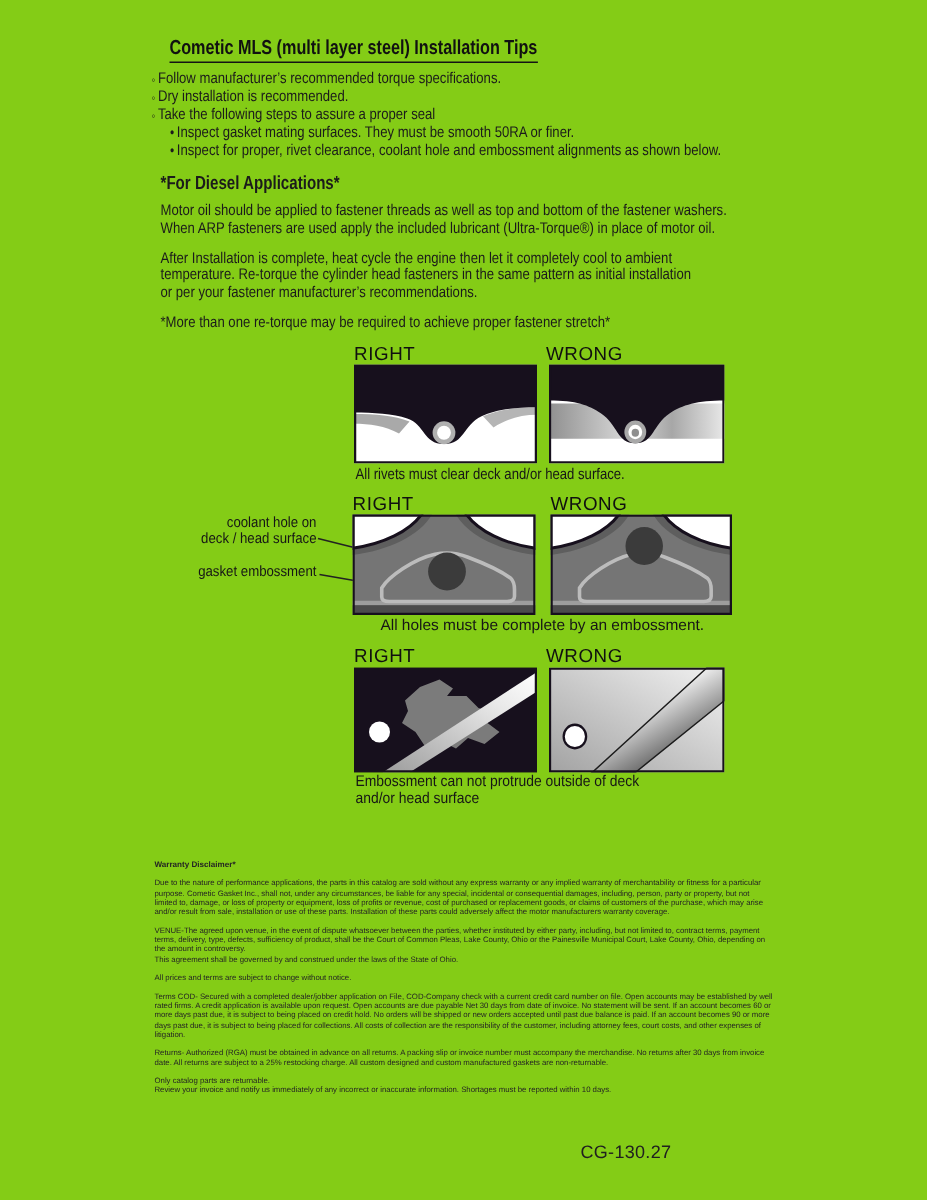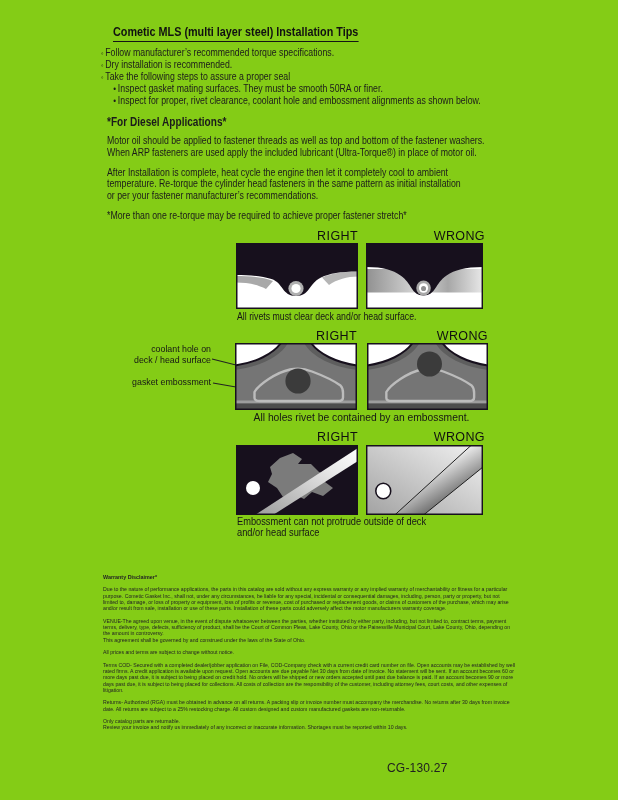--- a/index.html
+++ b/index.html
@@ -18,21 +18,21 @@
   .bullets{left:101px;top:47px;width:560px;font-size:10.3px;line-height:11.9px;}
   .b-row{display:flex;white-space:nowrap;}
   .b-marker{font-size:8.5px;line-height:12px;margin-right:2px;}
   .sub{margin-left:14.5px;}
   .sub .b-marker{font-size:9.5px;margin-right:2px;}
 
   .diesel{left:107px;top:116px;width:560px;font-size:10.3px;line-height:11.8px;}
   .diesel .dz-h{font-size:12.6px;font-weight:bold;line-height:13px;margin:0 0 6px 0;white-space:nowrap;}
   .diesel p{margin:0 0 8px 0;white-space:pre-line;}
 
-  .d-label{font-size:12.5px;letter-spacing:.4px;color:#101010;text-align:right;white-space:nowrap;}
+  .d-label{font-size:12.5px;letter-spacing:.4px;color:#101010;text-align:left;white-space:nowrap;}
   .caption{font-size:10.3px;line-height:11.4px;white-space:pre-line;color:#161616;}
   .ann{width:91px;text-align:right;font-size:9.8px;line-height:10.8px;white-space:pre-line;color:#161616;}
 
   .legal{left:103px;top:574px;width:413px;font-size:5.2px;line-height:6.3px;color:#242424;}
   .legal .lg-h{font-size:5.4px;font-weight:bold;margin:0 0 6.2px 0;}
   .legal p{margin:0 0 6.2px 0;white-space:pre-line;}
 
   .footer-code{left:387px;top:761px;font-size:12px;letter-spacing:.2px;color:#202020;white-space:nowrap;}
   svg.box{position:absolute;display:block;}
 </style>
@@ -140,21 +140,21 @@
     <path d="M122,23 C100,20 82,11 75,0 L69,0 C77,14 98,24 122,27 Z" fill="#5e5e5e"></path>
     <path d="M0,0 L46,0 C38,11 21,19.5 0,22.5 Z" fill="#ffffff" stroke="#17101d" stroke-width="2"></path>
     <path d="M122,0 L76,0 C84,11 101,19.5 122,22.5 Z" fill="#ffffff" stroke="#17101d" stroke-width="2"></path>
     <rect y="57.5" width="122" height="3" fill="#9d9d9d"></rect>
     <rect y="60.5" width="122" height="6.5" fill="#4c4c4c"></rect>
     <path d="M19.5,55 L19.5,49 C24,41.5 41,29.5 55,26.5 C62,25 69.5,25.5 77,28.5 C89,33 100,38.5 105.5,42.5 C107.5,44.5 108,46.5 108,50 L108,54.5 C108,57 106,58 103,58 L24.5,58 C21,58 19.5,57.2 19.5,55 Z" fill="none" stroke="#bcbcbc" stroke-width="2.4"></path>
     <circle cx="63" cy="21" r="12.6" fill="#3b3b3b"></circle>
     <rect x="0.75" y="0.75" width="120.5" height="65.5" fill="none" stroke="#17101d" stroke-width="1.5"></rect>
   </svg>
 
-  <div class="abs caption" style="left:235px;top:412px;width:253px;text-align:center;">All holes rivet be contained by an embossment.</div>
+  <div class="abs caption" style="left:235px;top:412px;width:253px;text-align:center;">All holes must be complete by an embossment.</div>
 
   <div class="abs d-label" style="left:236px;top:430px;width:122px;">RIGHT</div>
   <div class="abs d-label" style="left:364px;top:430px;width:121px;">WRONG</div>
 
   <svg class="box" style="left:236px;top:445px;width:122px;height:70px;" viewBox="0 0 122 70" preserveAspectRatio="none">
     <defs>
       <linearGradient id="rb3" x1="0" y1="1" x2="1" y2="0">
         <stop offset="0" stop-color="#9c9c9c"></stop>
           <stop offset="0.7" stop-color="#e8e8e8"></stop>
           <stop offset="1" stop-color="#ffffff"></stop>

